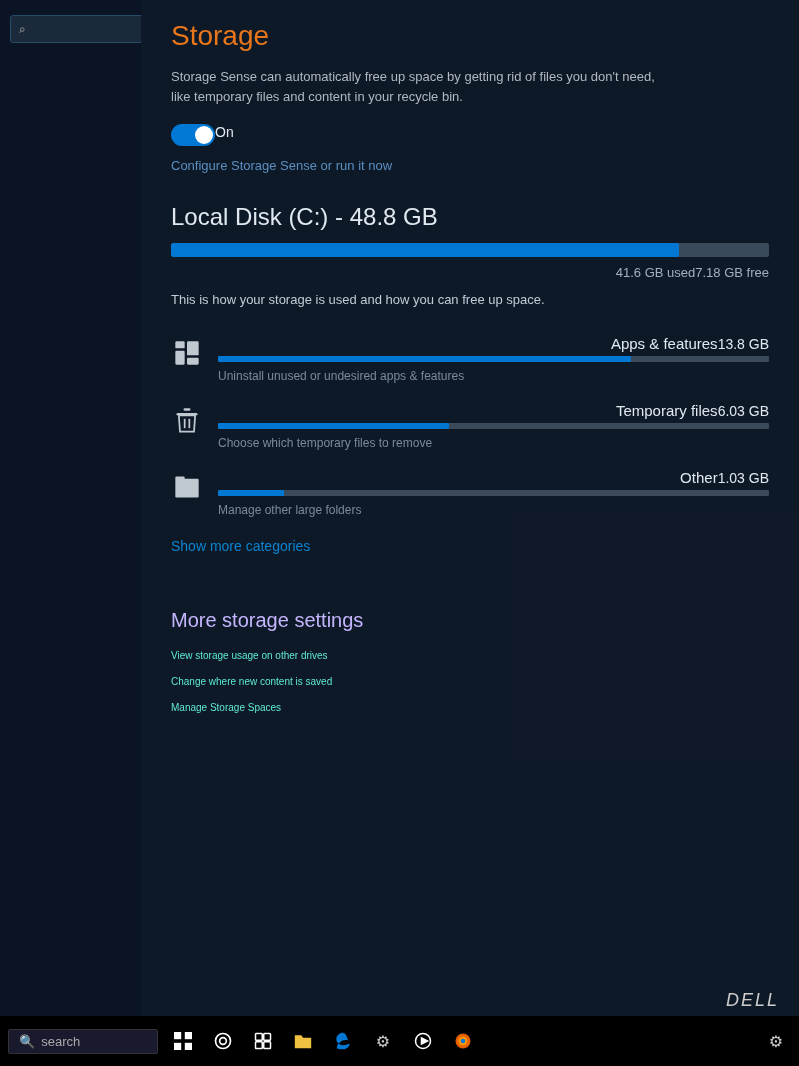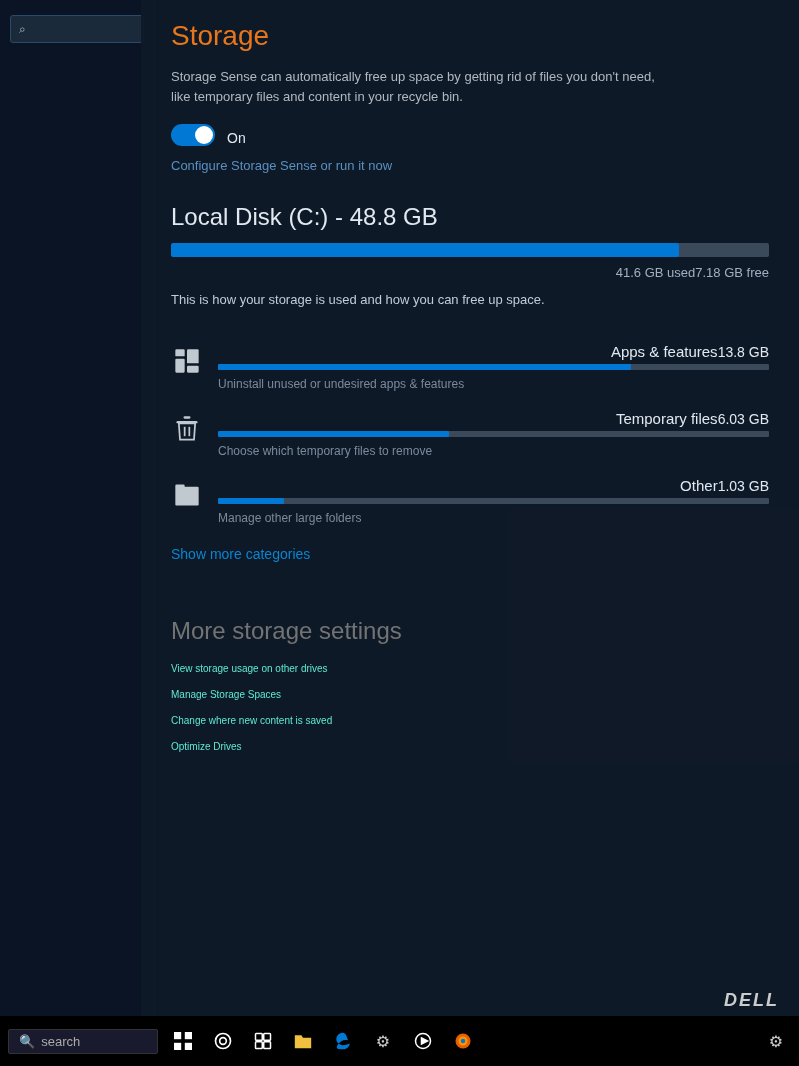--- a/index.html
+++ b/index.html
@@ -65,21 +65,21 @@
       align-items: center;
       gap: 8px;
     }
 
     .dell-logo {
       position: absolute;
       bottom: 55px;
       right: 20px;
       color: #ccc;
       font-size: 18px;
-      font-weight: bold;
+      font-weight: normal;
       letter-spacing: 2px;
       font-style: italic;
     }
 
     
     .sidebar {
       position: absolute;
       left: 0;
       top: 0;
       width: 155px;
@@ -123,22 +123,21 @@
     .description {
       font-size: 13px;
       color: #b0b8c0;
       line-height: 1.5;
       margin-bottom: 18px;
       max-width: 500px;
     }
 
     .toggle-row {
       display: flex;
-      align-items: flex-end;
-      gap: 12px;
+      align-items: flex-start;
       margin-bottom: 10px;
     }
 
     .toggle {
       width: 44px;
       height: 22px;
       background: #0078d4;
       border-radius: 11px;
       position: relative;
       cursor: pointer;
@@ -199,21 +198,21 @@
       display: flex;
       justify-content: flex-end;
       font-size: 13px;
       color: #a0b0c0;
       margin-bottom: 12px;
     }
 
     .storage-description {
       font-size: 13px;
       color: #c0ccd8;
-      margin-bottom: 36px;
+      margin-bottom: 28px;
       font-weight: 500;
     }
 
     .storage-item {
       display: flex;
       align-items: flex-start;
       gap: 15px;
       margin-bottom: 18px;
       cursor: pointer;
     }
@@ -280,23 +279,23 @@
     .show-more {
       color: #0a84d0;
       font-size: 14px;
       cursor: pointer;
       margin-top: 2px;
       margin-bottom: 30px;
       display: inline-block;
     }
 
     .more-settings-title {
-      font-size: 24px;
+      font-size: 20px;
       font-weight: 400;
-      color: #737373;
+      color: #c4b5fd;
       margin-bottom: 18px;
     }
 
     .settings-link {
       color: #5eead4;
       font-size: 10px;
       cursor: pointer;
       margin-bottom: 15px;
       display: block;
       margin-top: 8px;
@@ -418,23 +417,22 @@
     </div>
     
     <a class="show-more">Show more categories</a>
   </div>
   
   
   <div class="disk-section">
     <h2 class="more-settings-title">More storage settings</h2>
 
     <a class="settings-link">View storage usage on other drives</a>
+    <a class="settings-link">Change where new content is saved</a>
     <a class="settings-link">Manage Storage Spaces</a>
-    <a class="settings-link">Change where new content is saved</a>
-    <a class="settings-link">Optimize Drives</a>
   </div>
   
 </div>
 
 <div class="taskbar">
   <div class="taskbar-search">
     <span>🔍</span>
     <span>search</span>
   </div>
 

